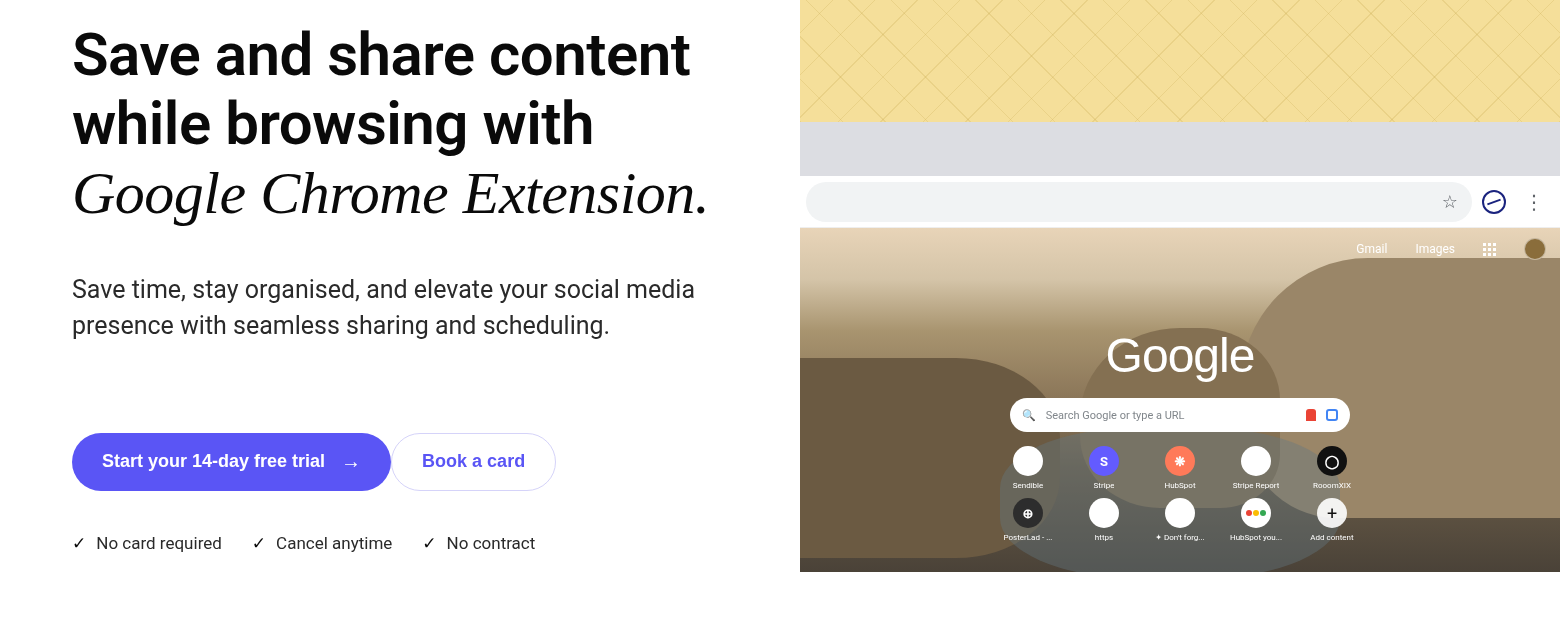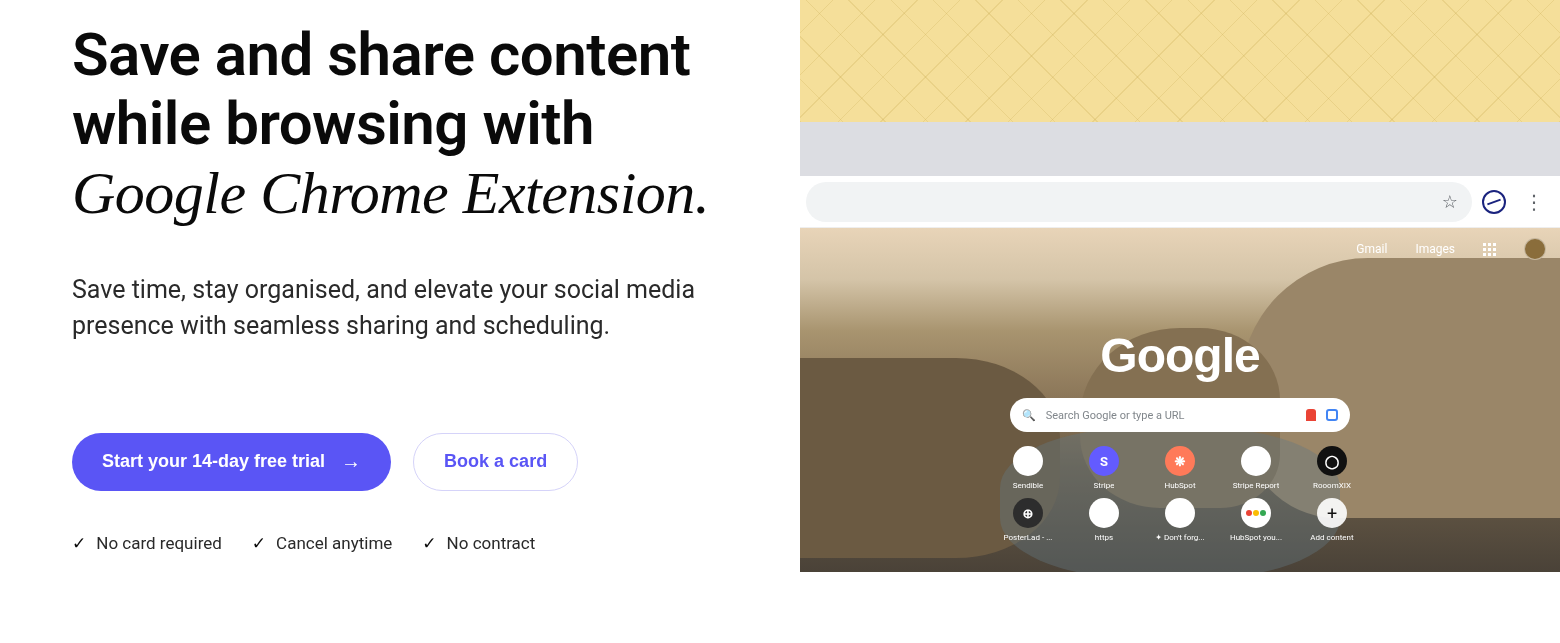--- a/index.html
+++ b/index.html
@@ -30,21 +30,20 @@
 }
 .subtext {
   font-size: 25px;
   line-height: 1.45;
   color: #2a2a2a;
   margin-bottom: 88px;
   max-width: 720px;
 }
 .cta-row {
   display: flex;
-  gap: 22px;
   margin-bottom: 42px;
 }
 .btn {
   height: 58px;
   border-radius: 29px;
   font-size: 18px;
   font-weight: 700;
   display: inline-flex;
   align-items: center;
   padding: 0 30px;
@@ -133,21 +132,21 @@
   position:absolute; top:10px; right:14px;
   display:flex; align-items:center; gap:28px;
   color:#fff; font-size:12px;
 }
 .apps-grid { display:grid; grid-template-columns:repeat(3,3px); gap:2px; }
 .apps-grid span { width:3px; height:3px; background:#fff; }
 .avatar { width:22px; height:22px; border-radius:50%; background:#8a6d3b; border:1px solid rgba(255,255,255,0.5); }
 
 .goog-logo {
   position:absolute; top:100px; left:50%; transform:translateX(-50%);
-  color:#fff; font-size:48px; font-weight:700;
+  color:#fff; font-size:48px; font-weight:400;
   font-family: Arial, sans-serif;
   letter-spacing:-1px;
 }
 .search-pill {
   position:absolute; top:170px; left:50%; transform:translateX(-50%);
   width:340px; height:34px; background:#fff; border-radius:17px;
   display:flex; align-items:center; padding:0 12px; gap:10px;
   font-size:11px; color:#80868b;
 }
 .search-pill .mag { color:#9aa0a6; }

